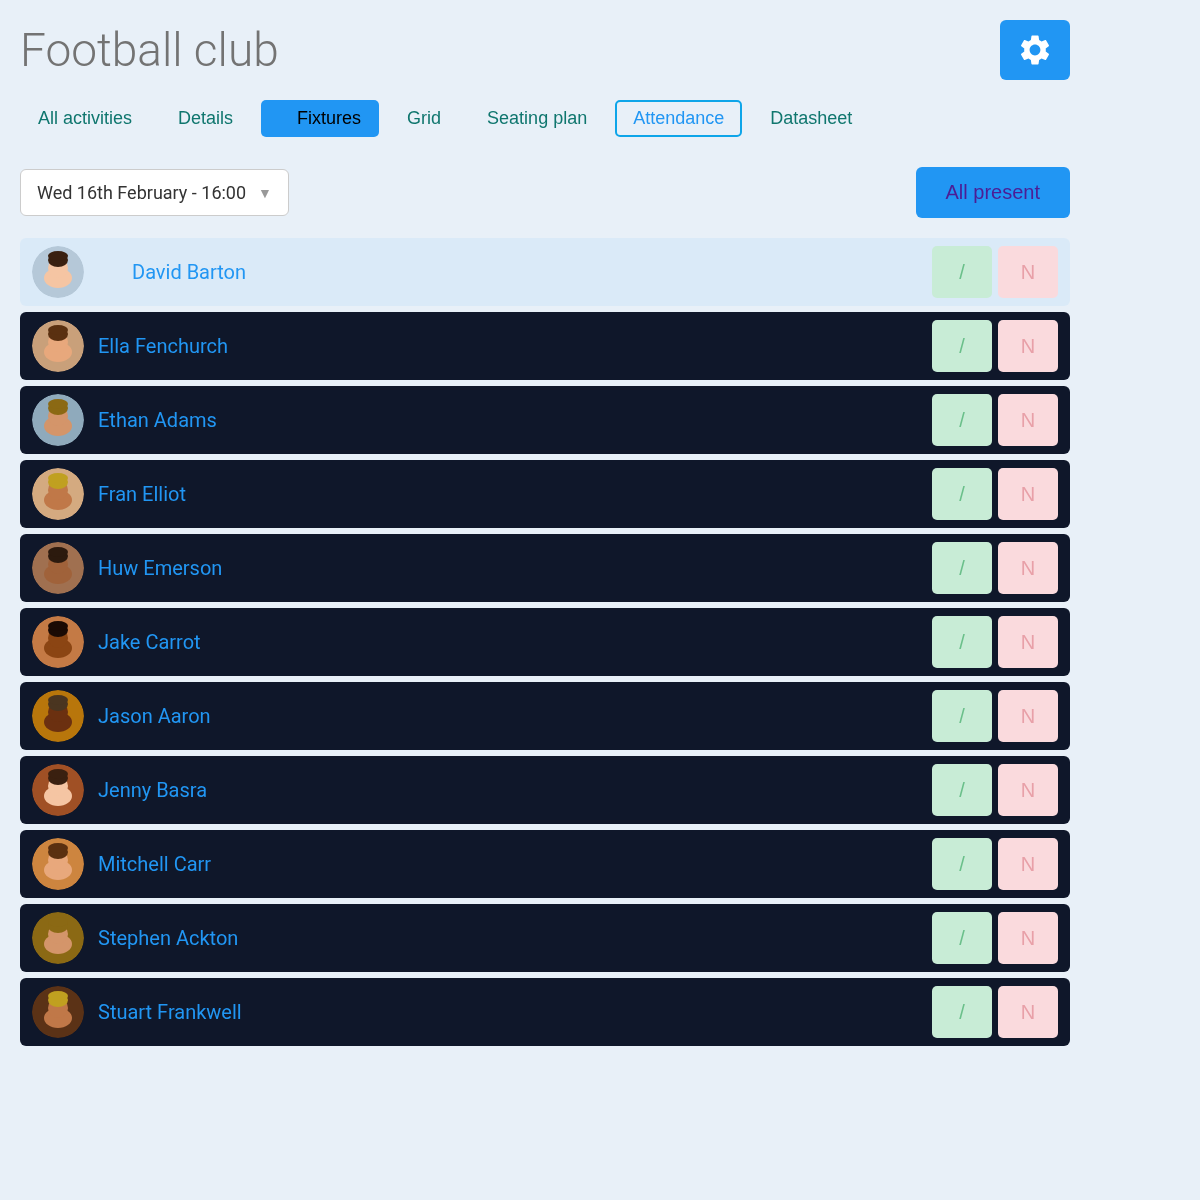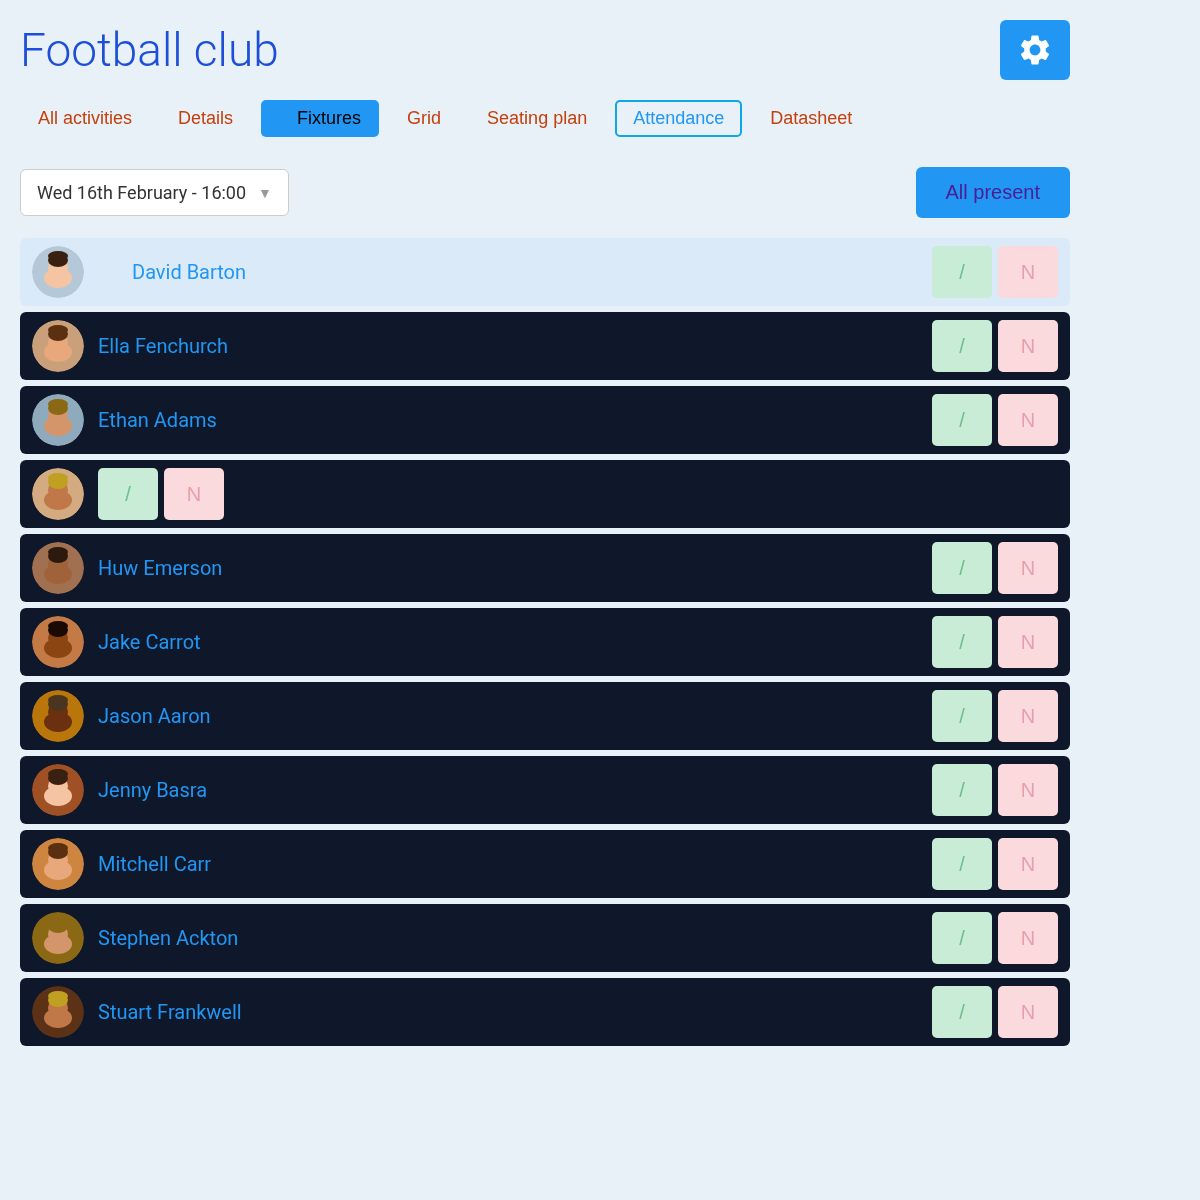--- a/index.html
+++ b/index.html
@@ -12,21 +12,21 @@
     }
     .header {
       display: flex;
       justify-content: space-between;
       align-items: center;
       margin-bottom: 20px;
     }
     .page-title {
       font-size: 46px;
       font-weight: 300;
-      color: #1d4ed8;
+      color: #737373;
     }
     .settings-btn {
       background: #2196F3;
       border: none;
       border-radius: 6px;
       width: 70px;
       height: 60px;
       cursor: pointer;
       display: flex;
       align-items: center;
@@ -44,21 +44,21 @@
       align-items: center;
     }
     .tab {
       padding: 8px 18px;
       border-radius: 5px;
       cursor: pointer;
       font-size: 18px;
       font-weight: 400;
       border: none;
       background: transparent;
-      color: #c2410c;
+      color: #0f766e;
     }
     .tab.active {
       background: #2196F3;
       color: #000000;
       padding-left: 36px;
     }
     .tab.active-outline {
       background: transparent;
       color: #2196F3;
       border: 2px solid #0ea5e9;
@@ -232,20 +232,21 @@
     </div>
   </div>
     <div class="attendance-row">
     <svg viewBox="0 0 52 52" class="avatar-svg">
     <circle cx="26" cy="26" r="26" fill="#d4aa80"></circle>
     <ellipse cx="26" cy="32" rx="14" ry="10" fill="#c07848"></ellipse>
     <circle cx="26" cy="22" r="10" fill="#c07848"></circle>
     <ellipse cx="26" cy="14" rx="10" ry="7" fill="#c0a020"></ellipse>
     <ellipse cx="26" cy="10" rx="10" ry="5" fill="#c0a020"></ellipse>
   </svg>
+    <span class="member-name">Fran Elliot</span>
     <div class="attendance-actions">
       <button class="att-btn present">/</button>
       <button class="att-btn absent">N</button>
     </div>
   </div>
     <div class="attendance-row">
     <svg viewBox="0 0 52 52" class="avatar-svg">
     <circle cx="26" cy="26" r="26" fill="#a07050"></circle>
     <ellipse cx="26" cy="32" rx="14" ry="10" fill="#a0623a"></ellipse>
     <circle cx="26" cy="22" r="10" fill="#a0623a"></circle>

